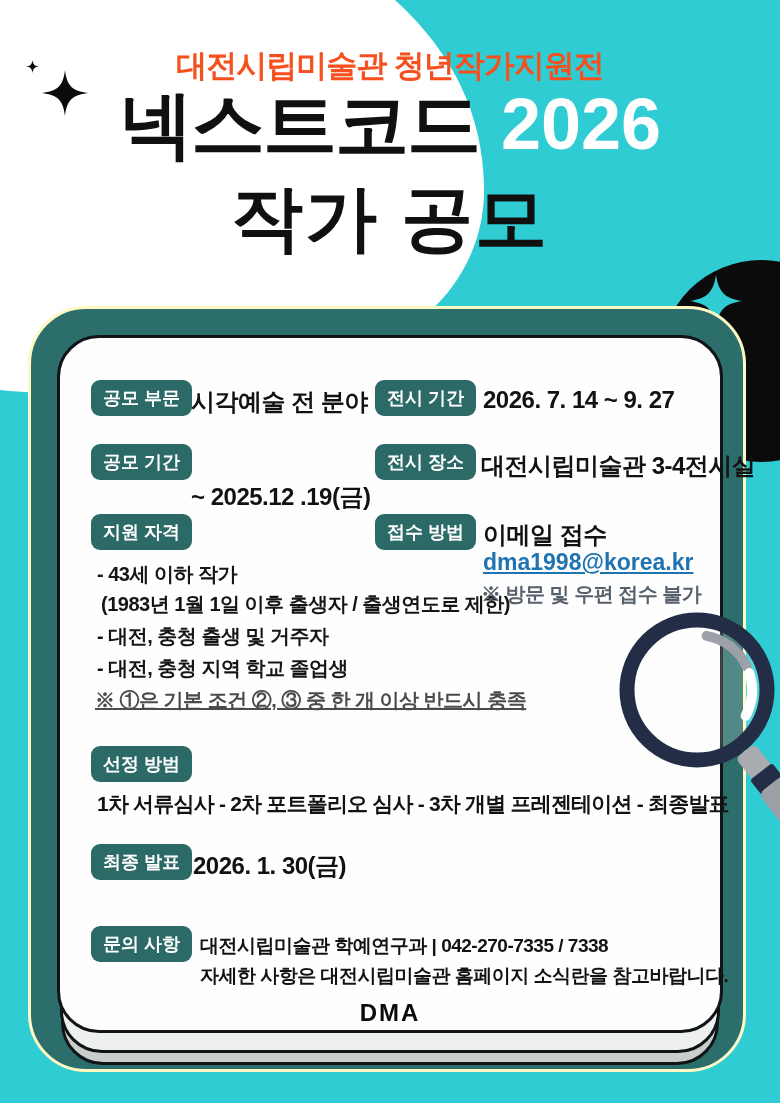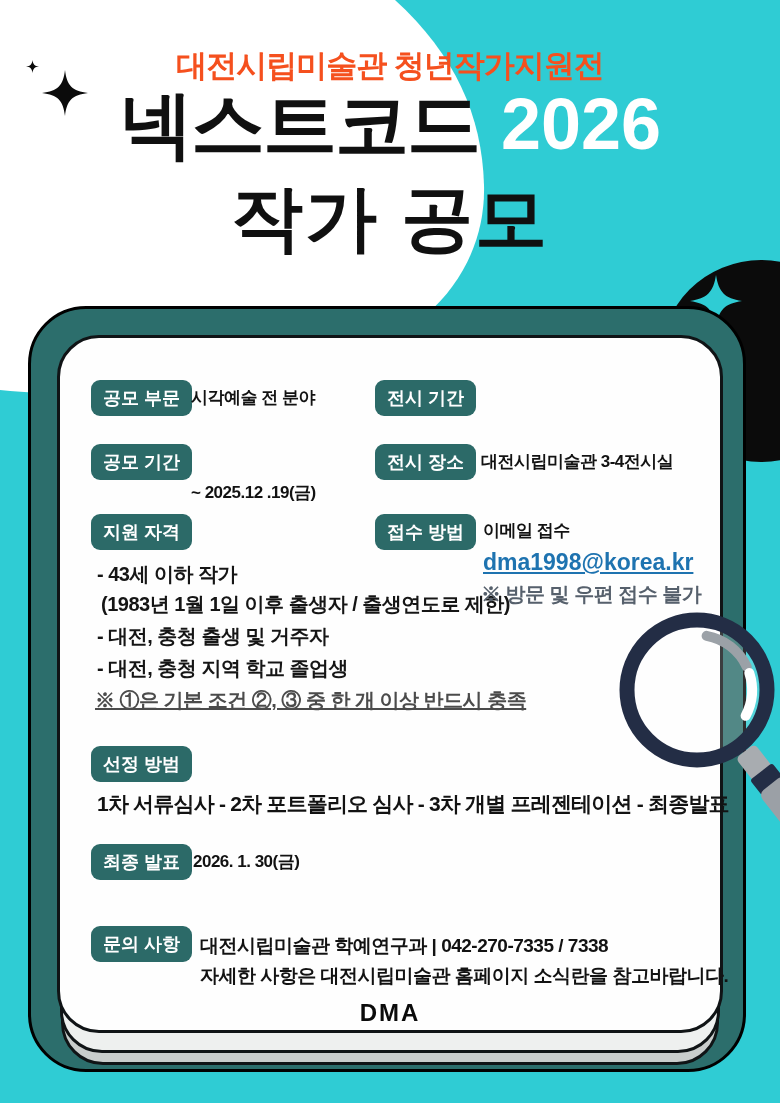--- a/index.html
+++ b/index.html
@@ -21,33 +21,33 @@
   }
   .title-main{font-size:74px;font-weight:900;color:#101010;letter-spacing:-2px;line-height:1.0;}
   .title-year{font-size:72px;font-weight:900;color:#ffffff;letter-spacing:0px;line-height:1.0;}
   .title-sub{
     left:0;top:182px;width:780px;text-align:center;
     font-size:72px;font-weight:900;color:#101010;letter-spacing:2px;line-height:1.0;
   }
   
   .card-frame{
     left:28px;top:306px;width:718px;height:766px;
-    background:#2c6e6c;border:3px solid #000000;border-radius:58px;
+    background:#2c6e6c;border:3px solid #fef9c3;border-radius:58px;
     box-sizing:border-box;
   }
   .page{box-sizing:border-box;border:3px solid #101416;border-radius:42px;}
   .page-3{left:30px;top:28px;width:658px;height:728px;background:#c9cdcc;}
   .page-2{left:29px;top:28px;width:660px;height:716px;background:#eef0ef;}
   .page-1{left:26px;top:26px;width:666px;height:698px;background:#fefefe;}
   .badge{
     display:inline-block;background:#2c6a68;color:#ffffff;
     font-size:18px;font-weight:bold;letter-spacing:0px;
     padding:6px 12px;border-radius:9px;white-space:nowrap;
   }
-  .val{font-size:17px;font-weight:bold;color:#121212;white-space:nowrap;letter-spacing:-0.5px;}
+  .val{font-size:24px;font-weight:bold;color:#121212;white-space:nowrap;letter-spacing:-0.5px;}
   .list-item{font-size:20px;font-weight:bold;color:#151515;white-space:nowrap;letter-spacing:-0.5px;}
   .note-gray{font-size:20px;font-weight:bold;color:#4b4b4b;white-space:nowrap;
     text-decoration:underline;letter-spacing:-0.5px;}
   .email{font-size:23px;font-weight:bold;color:#1e73b0;text-decoration:underline;white-space:nowrap;}
   .note-slate{font-size:20px;font-weight:bold;color:#56606c;white-space:nowrap;letter-spacing:-0.5px;}
   .process{font-size:21px;font-weight:bold;color:#121212;white-space:nowrap;letter-spacing:-0.8px;}
   .contact-line{font-size:19px;font-weight:bold;color:#121212;white-space:nowrap;letter-spacing:-0.5px;}
   .logo{
     left:0;top:690px;width:718px;text-align:center;
     font-size:24px;font-weight:900;color:#0b0b0b;letter-spacing:2px;
@@ -87,20 +87,21 @@
   <div class="abs title-sub">작가 공모</div>
 
   <div class="abs card-frame">
     <div class="abs page page-3"></div>
     <div class="abs page page-2"></div>
     <div class="abs page page-1"></div>
 
     <span class="abs badge" style="left:60px;top:71px;">공모 부문</span>
     <span class="abs val" style="left:160px;top:77px;">시각예술 전 분야</span>
     <span class="abs badge" style="left:344px;top:71px;">전시 기간</span>
+    <span class="abs val" style="left:452px;top:77px;">2026. 7. 14 ~ 9. 27</span>
 
     <span class="abs badge" style="left:60px;top:135px;">공모 기간</span>
     <span class="abs val" style="left:160px;top:172px;">~ 2025.12 .19(금)</span>
     <span class="abs badge" style="left:344px;top:135px;">전시 장소</span>
     <span class="abs val" style="left:450px;top:141px;">대전시립미술관 3-4전시실</span>
 
     <span class="abs badge" style="left:60px;top:205px;">지원 자격</span>
     <span class="abs list-item" style="left:66px;top:252px;">- 43세 이하 작가</span>
     <span class="abs list-item" style="left:70px;top:282px;">(1983년 1월 1일 이후 출생자 / 출생연도로 제한)</span>
     <span class="abs list-item" style="left:66px;top:314px;">- 대전, 충청 출생 및 거주자</span>

